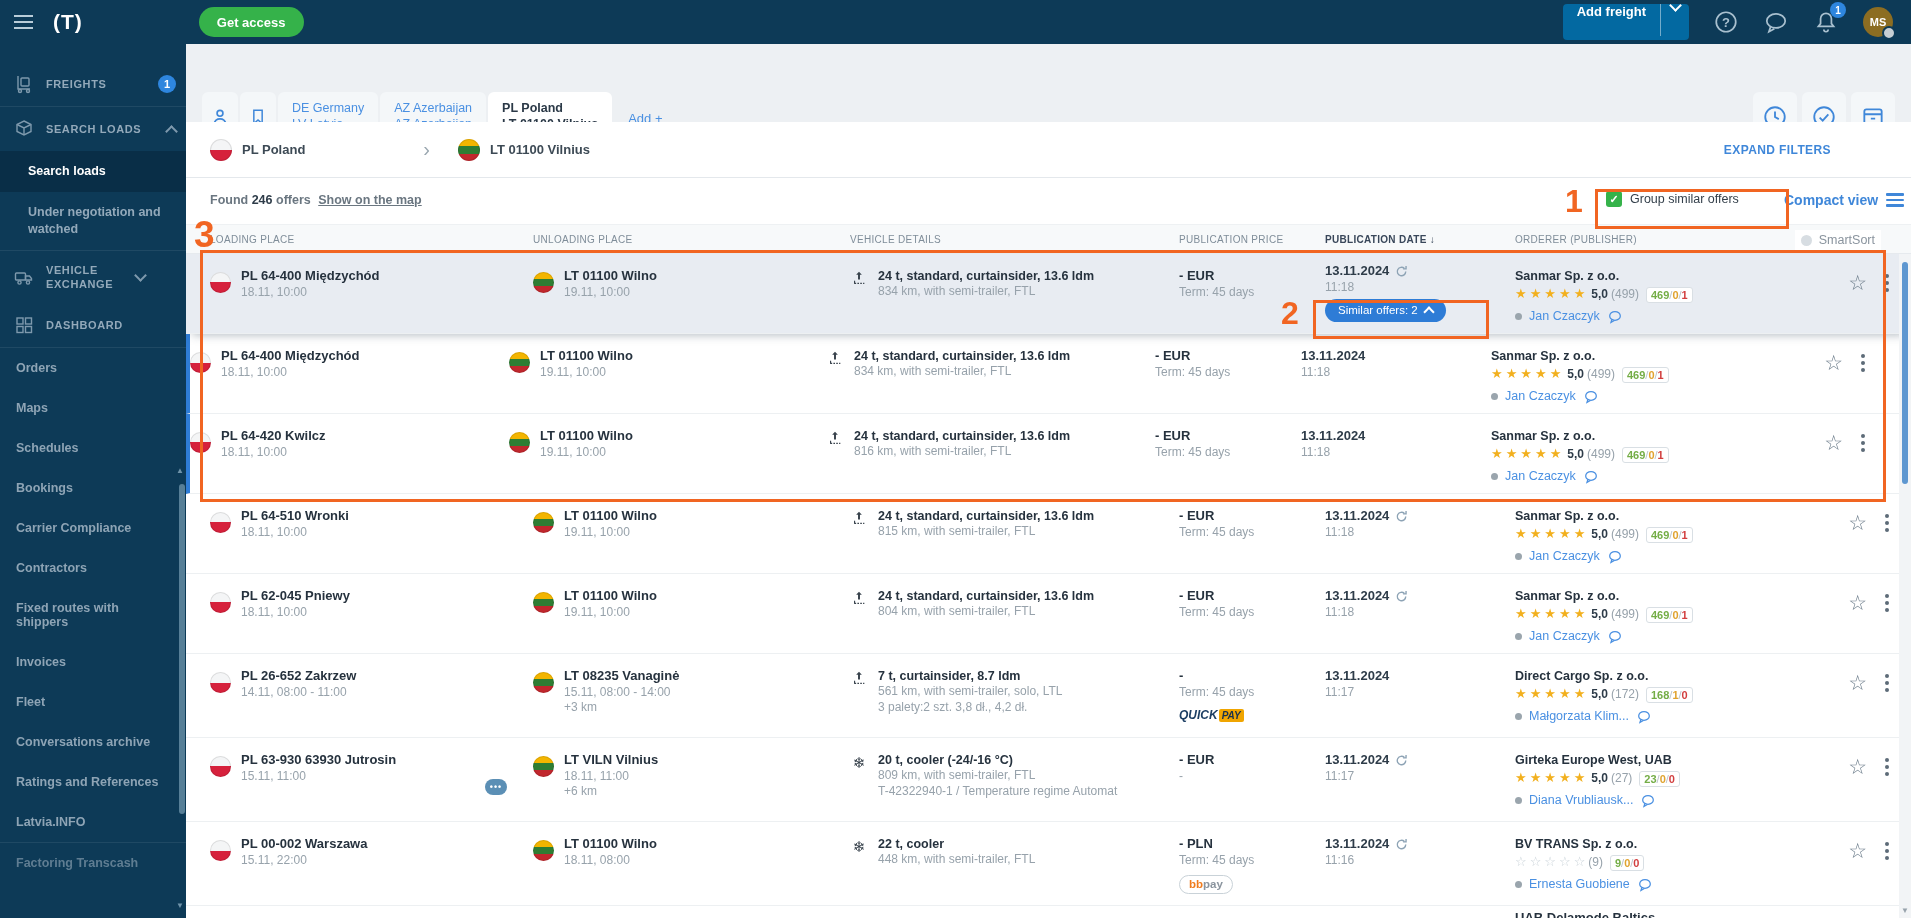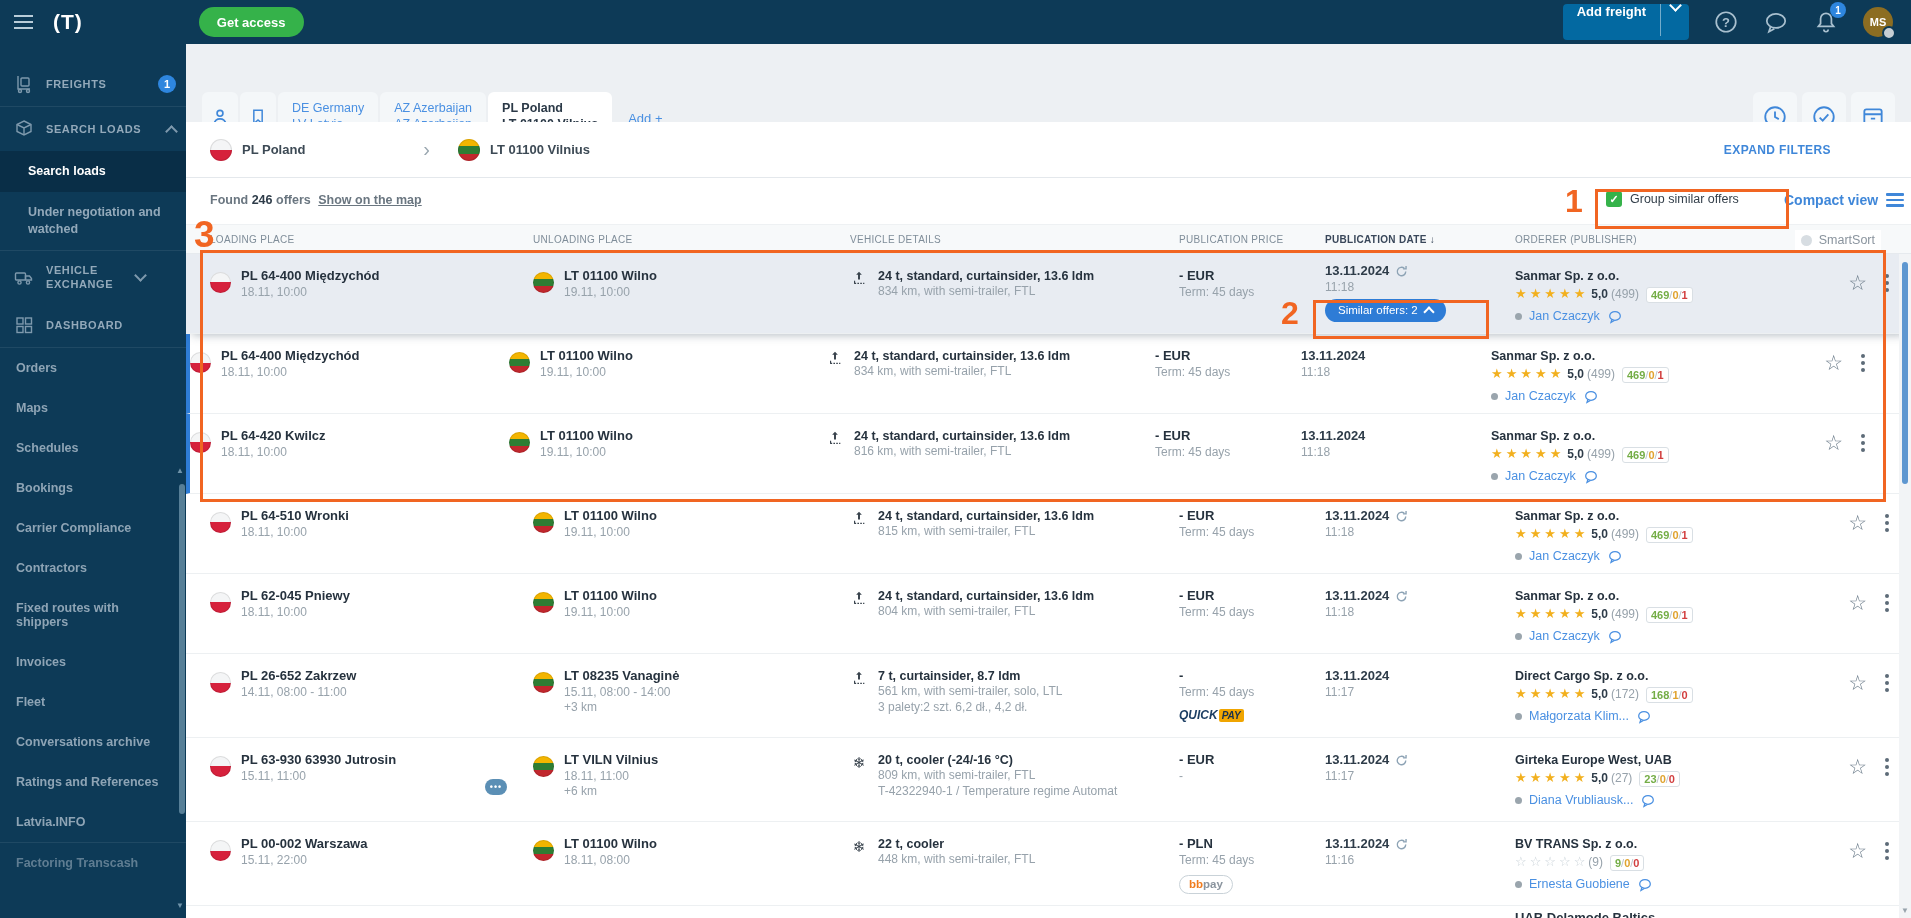--- a/index.html
+++ b/index.html
@@ -722,21 +722,21 @@
     </div>
     <div class="cell" data-interactable="false">
       <span class="vicon" data-interactable="false"><svg width="16" height="17" viewBox="0 0 18 18">
                 <path d="M9 1.5l3.2 3.2h-2.1v5.3H7.9V4.7H5.8z" fill="#39434d"></path>
                 <path d="M4 14.5h11" stroke="#39434d" stroke-width="1.5" stroke-dasharray="1.8 1.4"></path>
                 <path d="M4 11.5v3.5" stroke="#39434d" stroke-width="1.3"></path>
               </svg></span>
       <div class="lines">
         <div class="t1" style="font-size:12.5px" data-interactable="false">7 t, curtainsider, 8.7 ldm</div>
         <div class="t2" data-interactable="false">561 km, with semi-trailer, solo, LTL</div>
-        <div class="t2" data-interactable="false">3 palety:2 szt. 6,2 dł., 4,2 dł.</div>
+        <div class="t2" data-interactable="false">3 palety:2 szt. 3,8 dł., 4,2 dł.</div>
       </div>
     </div>
     <div class="cell" data-interactable="false">
       <div class="lines">
         <div class="t1" data-interactable="false">-</div>
         <div class="t2" data-interactable="false">Term: 45 days</div>
         <div class="badgeline" data-interactable="false"><span class="qp1">QUICK</span><span class="qp2">PAY</span></div>
       </div>
     </div>
     <div class="cell" style="" data-interactable="false">

